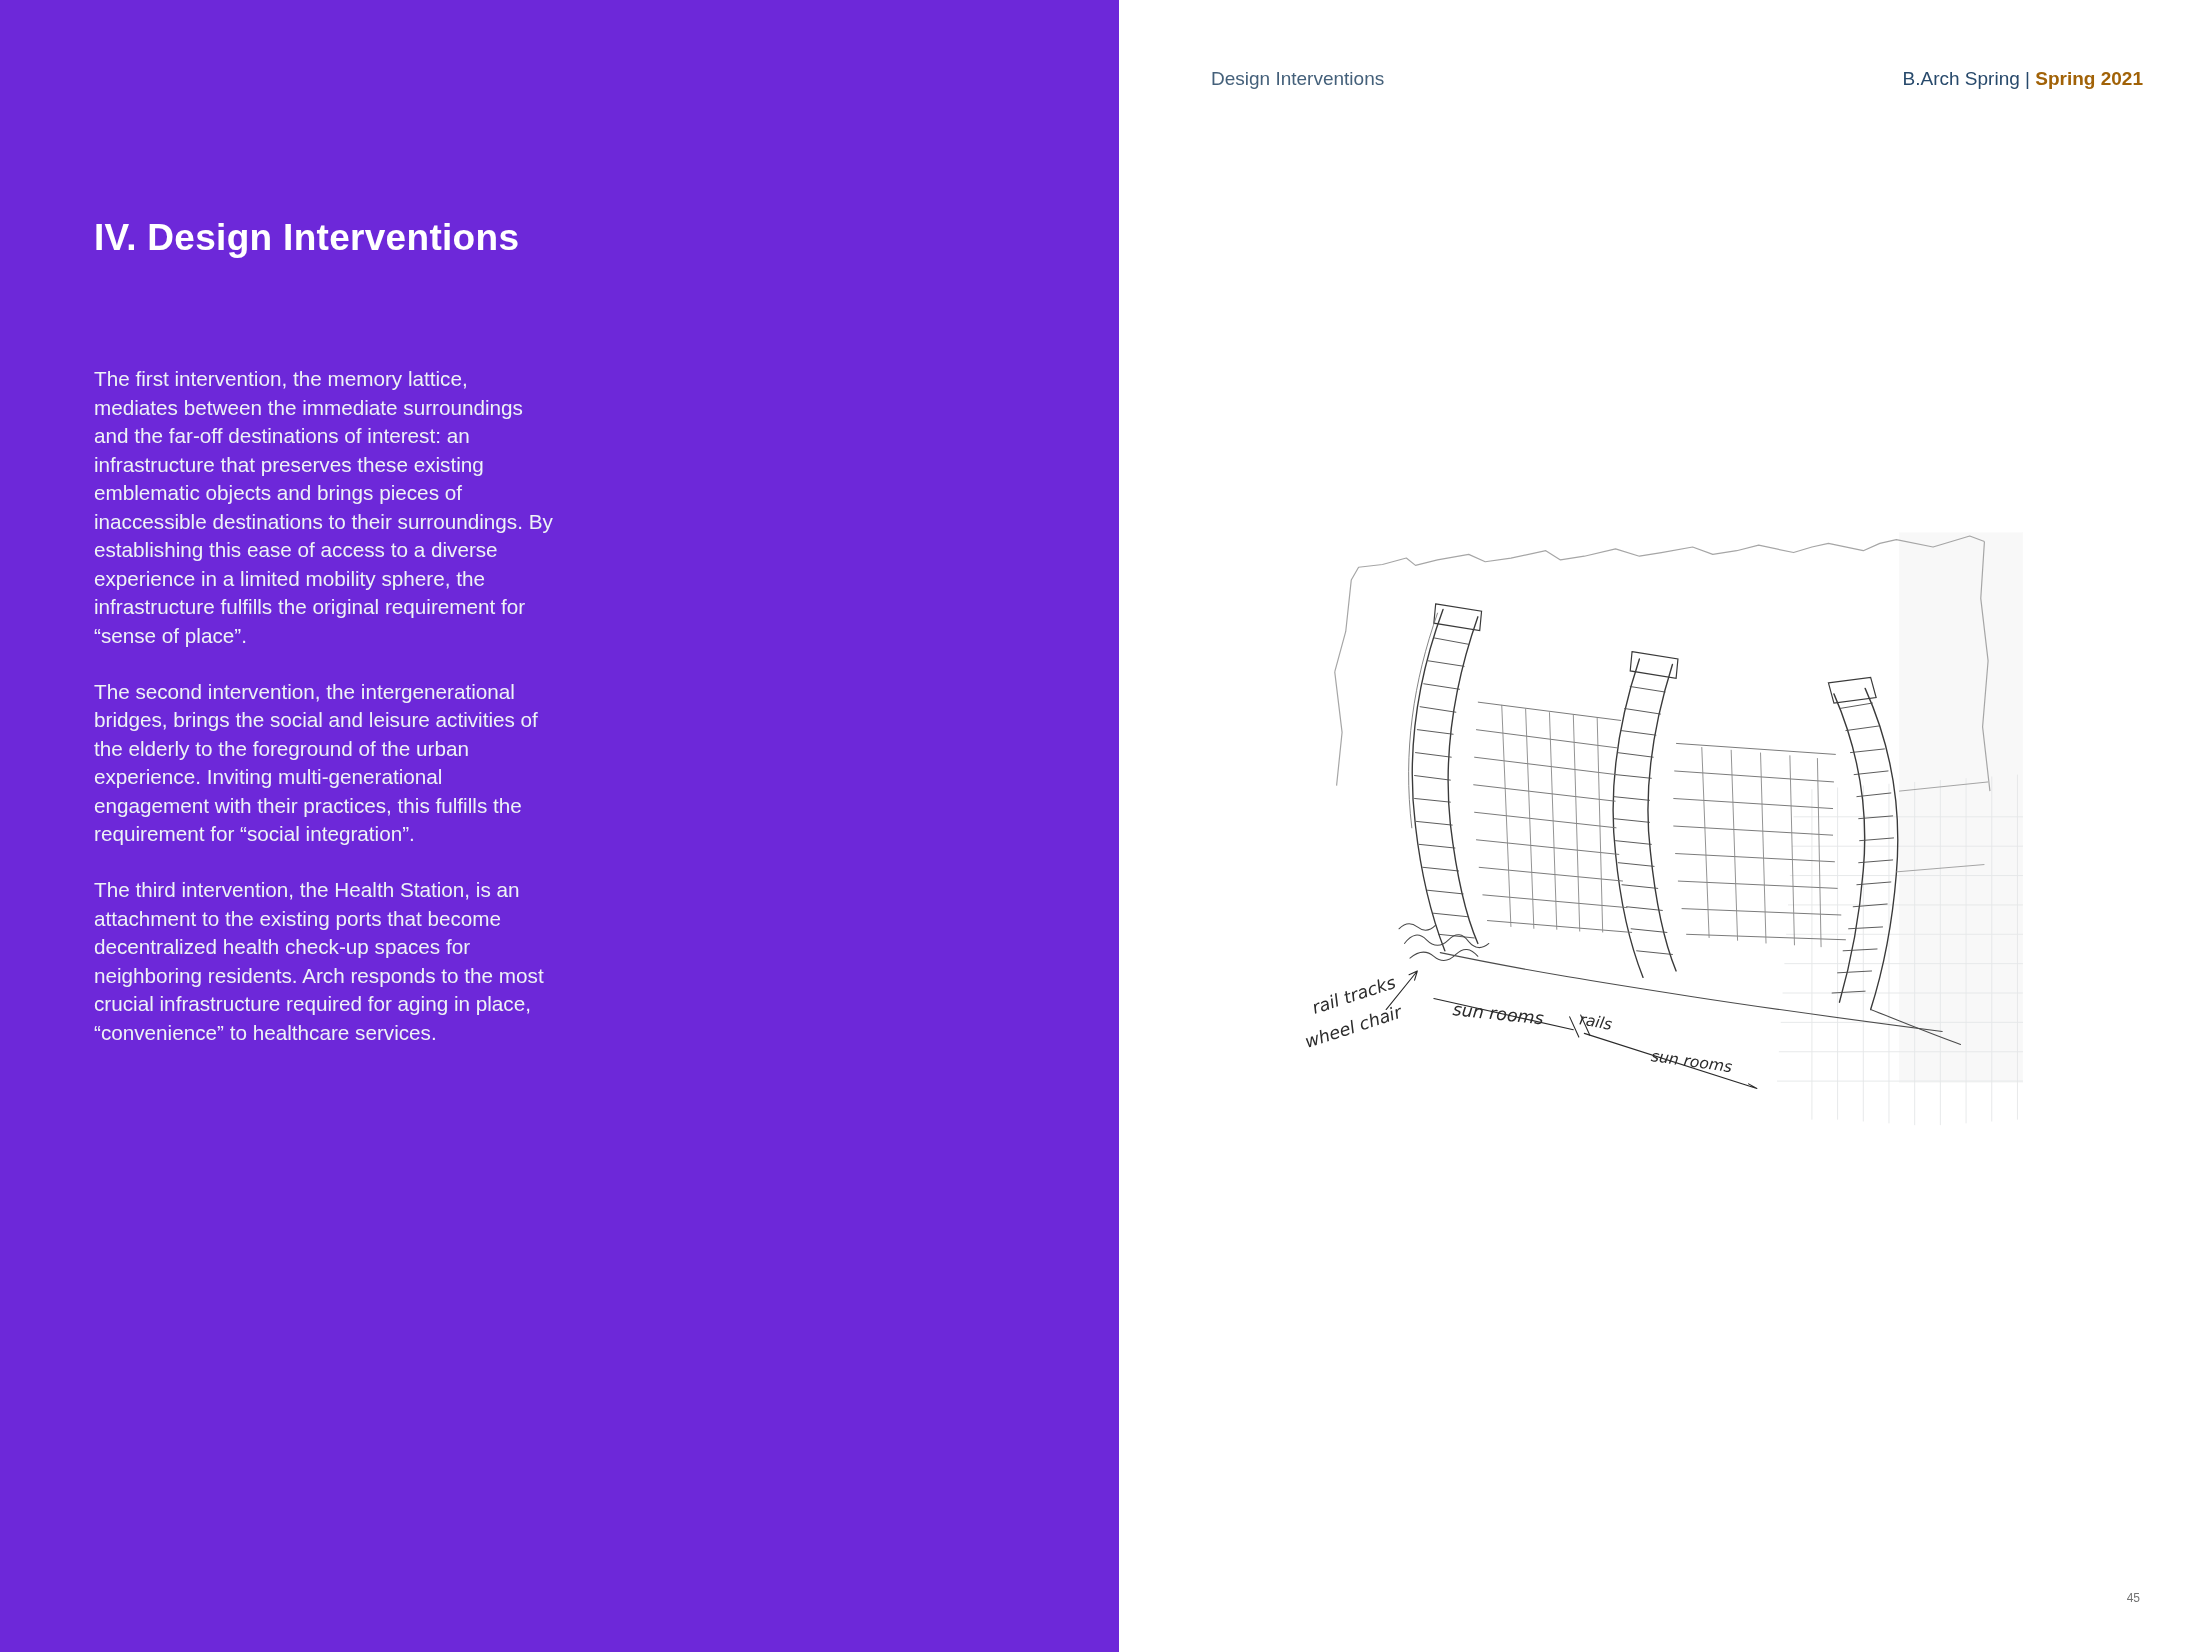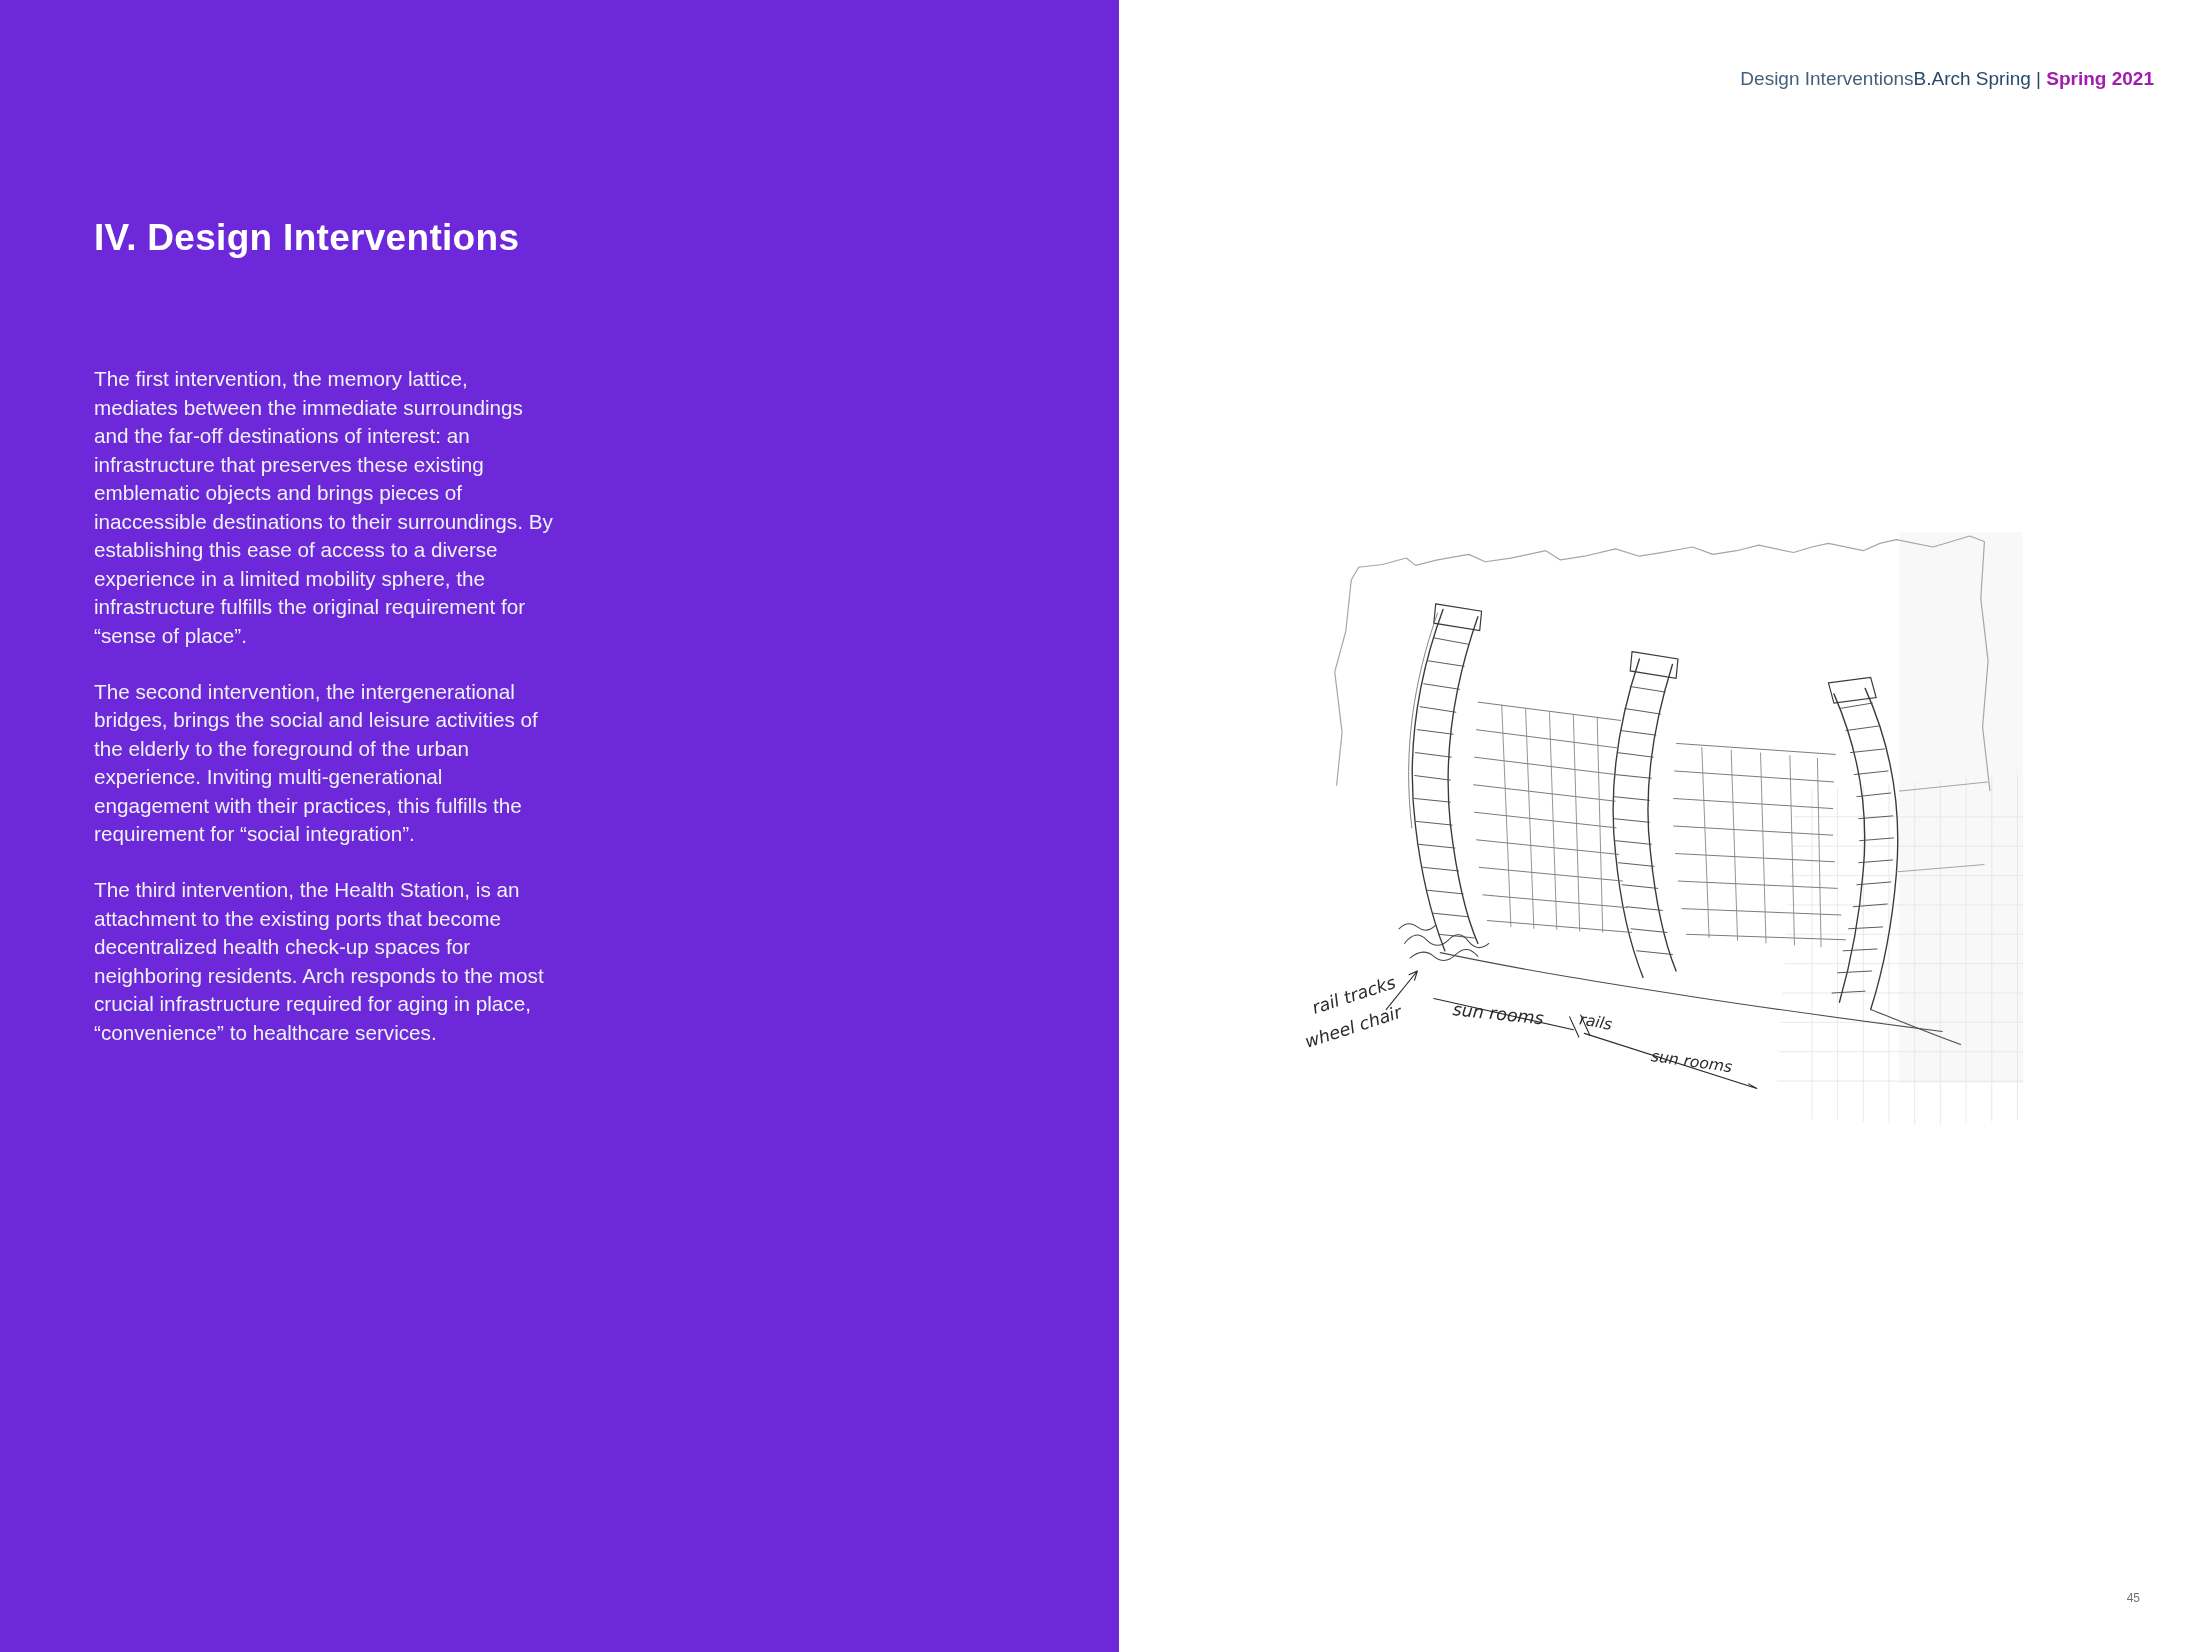--- a/index.html
+++ b/index.html
@@ -18,27 +18,27 @@
   }
   .body-text{
     position:absolute;left:94px;top:365px;width:459px;
     font-size:20.7px;line-height:28.5px;color:#eef3f6;font-weight:400;
   }
   .body-text p{margin:0 0 27.5px 0;}
   .right-page{
     position:absolute;left:1119px;top:0;width:1085px;height:1653px;background:#ffffff;
   }
   .running-header{
-    position:absolute;left:92px;right:50px;top:68px;
-    display:flex;justify-content:flex-end;align-items:baseline;
+    position:absolute;left:92px;right:61px;top:68px;
+    display:flex;justify-content:space-between;align-items:baseline;
     font-size:19px;
   }
   .running-header .rh-left{color:#44607a;}
   .running-header .rh-right{color:#27496b;}
-  .running-header .rh-right b{color:#a21caf;font-weight:700;}
+  .running-header .rh-right b{color:#a16207;font-weight:700;}
   .page-number{
     position:absolute;right:64px;bottom:48px;
     font-size:12px;color:#737373;text-align:right;
   }
   .sketch-figure{
     position:absolute;left:179px;top:514px;width:725px;height:624px;
   }
   .sketch-figure svg{display:block;width:100%;height:100%;}
   .hand{
     font-family:"DejaVu Sans", sans-serif;

